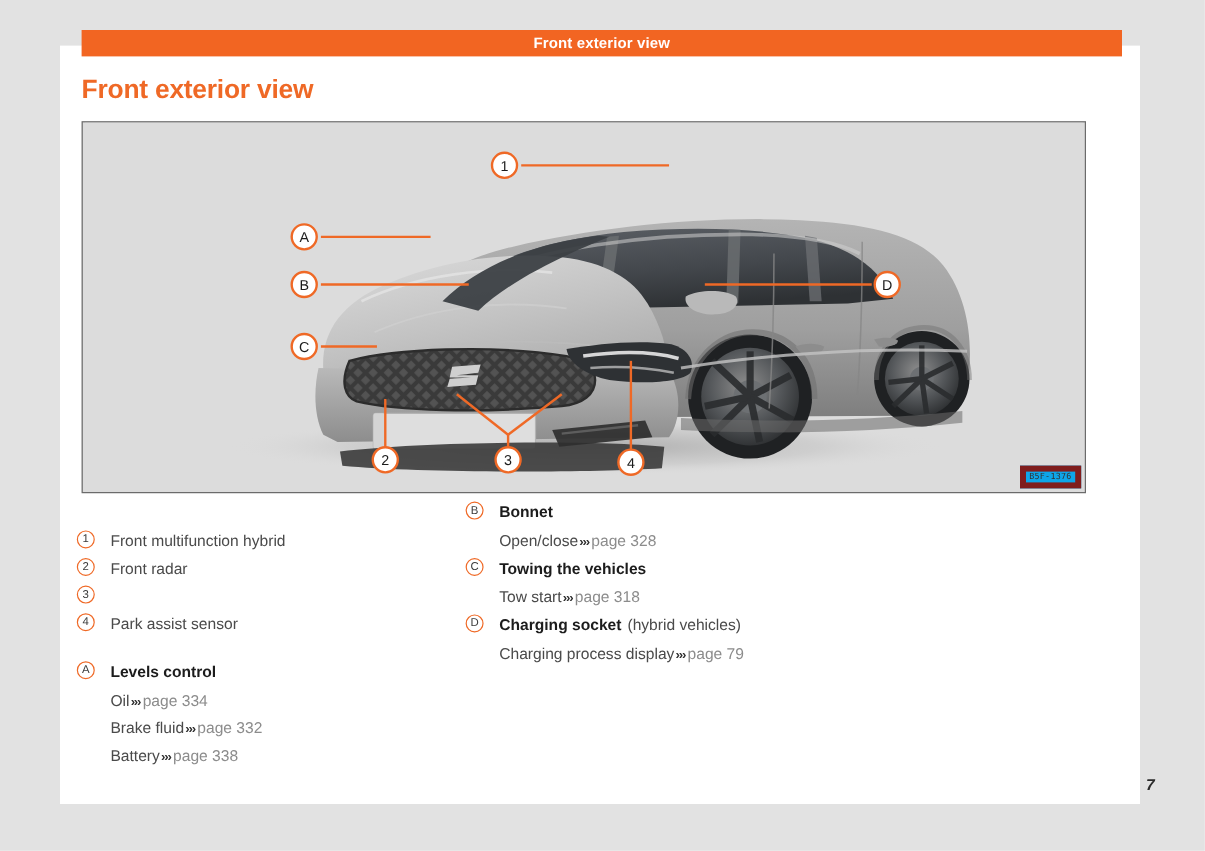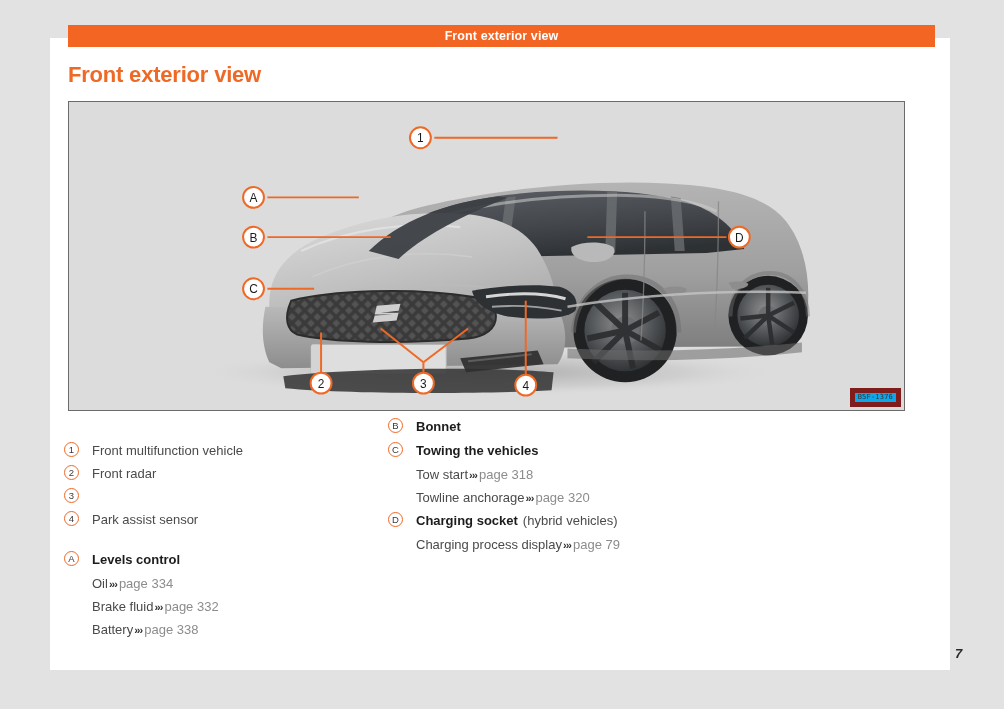--- a/index.html
+++ b/index.html
@@ -340,21 +340,21 @@
 
     <div class="legend-group">
       <div class="legend-row head">
         <div class="marker-cell"></div>
       </div>
 
       <div class="legend-row sub-row">
         <div class="marker-cell">
           <span class="marker">1</span>
         </div>
-        <div class="legend-text">Front multifunction vehicle</div>
+        <div class="legend-text">Front multifunction hybrid</div>
       </div>
 
       <div class="legend-row sub-row">
         <div class="marker-cell">
           <span class="marker">2</span>
         </div>
         <div class="legend-text">Front radar</div>
       </div>
 
       <div class="legend-row sub-row">
@@ -397,36 +397,36 @@
 
   <div class="legend-col" id="legend-col-right">
 
     <div class="legend-group">
       <div class="legend-row head">
         <div class="marker-cell">
           <span class="marker">B</span>
         </div>
         <div class="legend-text bold">Bonnet</div>
       </div>
+      <div class="legend-row sub-row">
+        <div class="marker-cell"></div>
+        <div class="legend-text"><span>Open/close</span><span class="arrows">›››</span><span class="ref">page 328</span></div>
+      </div>
     </div>
 
     <div class="legend-group">
       <div class="legend-row head">
         <div class="marker-cell">
           <span class="marker">C</span>
         </div>
         <div class="legend-text bold">Towing the vehicles</div>
       </div>
       <div class="legend-row sub-row">
         <div class="marker-cell"></div>
         <div class="legend-text"><span>Tow start</span><span class="arrows">›››</span><span class="ref">page 318</span></div>
-      </div>
-      <div class="legend-row sub-row">
-        <div class="marker-cell"></div>
-        <div class="legend-text"><span>Towline anchorage</span><span class="arrows">›››</span><span class="ref">page 320</span></div>
       </div>
     </div>
 
     <div class="legend-group">
       <div class="legend-row head">
         <div class="marker-cell">
           <span class="marker">D</span>
         </div>
         <div class="legend-text bold"><span>Charging socket</span><span class="note" style="margin-left:5px;">(hybrid vehicles)</span></div>
       </div>

